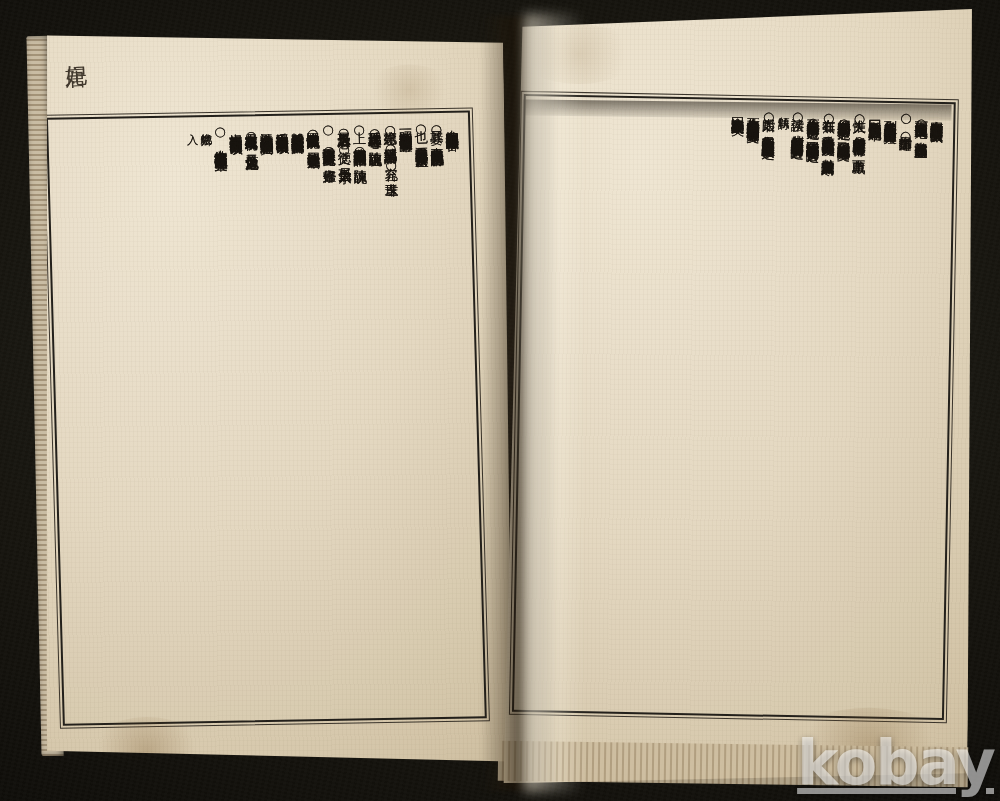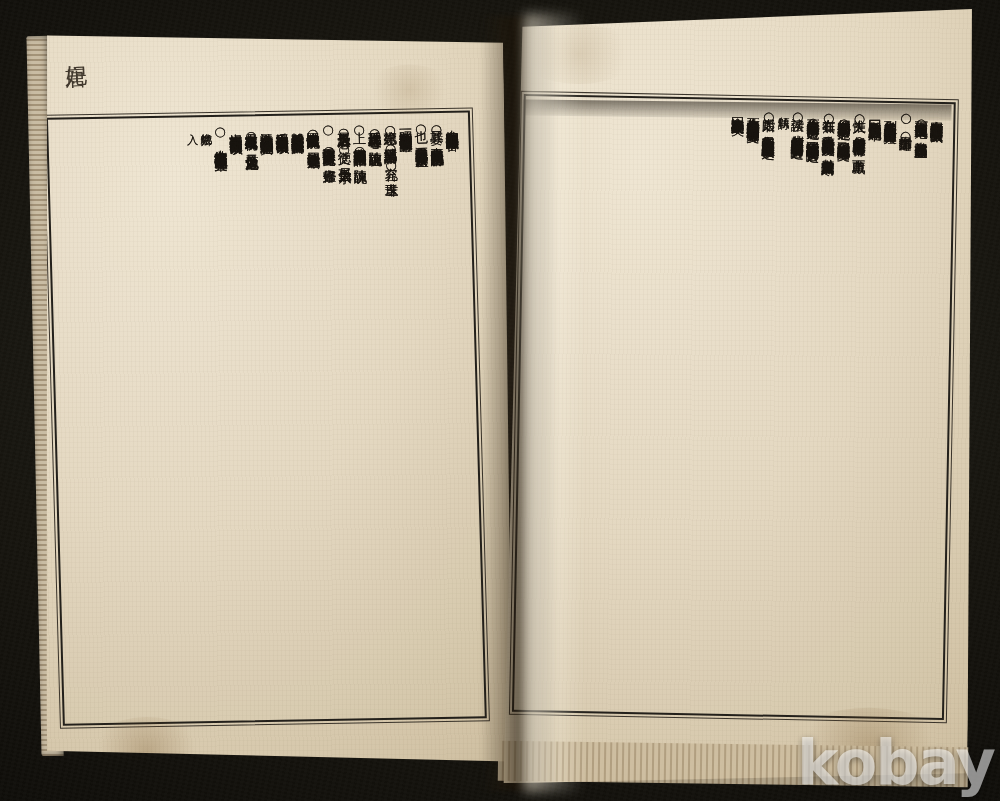--- a/index.html
+++ b/index.html
@@ -238,20 +238,21 @@
     position: absolute;
     right: 6px;
     bottom: 2px;
     font-family: "DejaVu Sans", sans-serif;
     font-size: 62px;
     font-weight: bold;
     color: rgba(255,255,255,0.55);
     letter-spacing: -2px;
     text-shadow: 0 2px 6px rgba(0,0,0,0.35);
     user-select: none;
+    text-decoration: underline;
   }
 </style>
 </head>
 <body>
 
 <div id="scene">
   <div class="backdrop"></div>
 
   <div class="book">
 

